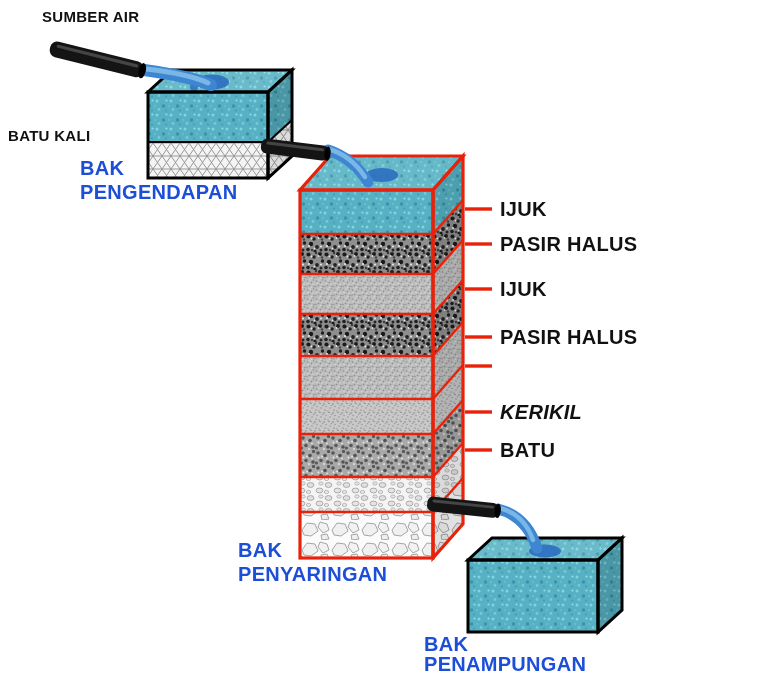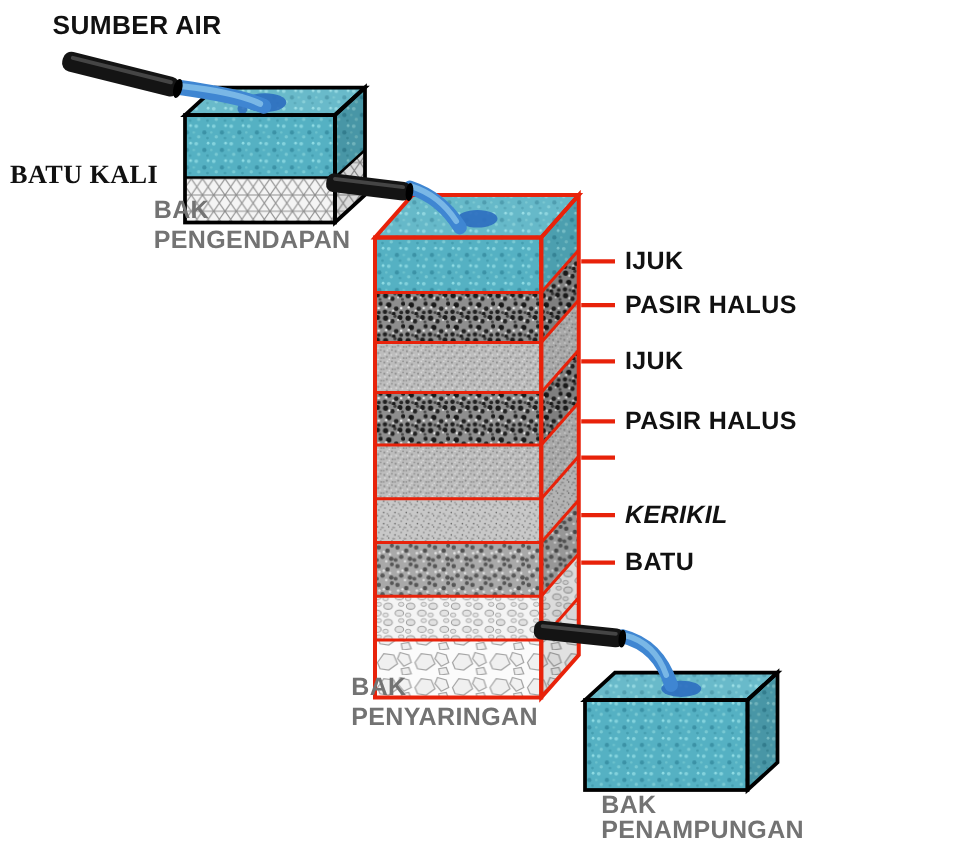--- a/index.html
+++ b/index.html
@@ -5,23 +5,23 @@
   html,body{margin:0;padding:0;background:#fff;}
   .stage{
     position:relative;width:768px;height:674px;background:#ffffff;overflow:hidden;
     font-family:"Liberation Sans",sans-serif;
   }
   .stage svg{position:absolute;left:0;top:0;}
   .lbl{
     position:absolute;font-weight:700;color:#111111;white-space:nowrap;
     letter-spacing:.3px;line-height:1.2;
   }
-  .lbl.red{color:#737373;margin-left:43px;}
+  .lbl.red{color:#1d4ed8;}
   .lbl.wrap{white-space:normal;}
-  .fs21{font-size:21px;}
+  .fs21{font-size:15px;}
   .fs20{font-size:20px;}
   .fs13{font-size:13px;line-height:16px;letter-spacing:.2px;}
 </style>
 </head>
 <body>
 
 <div class="stage">
 
 <svg width="768" height="674" viewBox="0 0 768 674">
   <defs>
@@ -223,26 +223,26 @@
   <path d="M498 509 C 518 514 530 527 537 548" fill="none" stroke="#3f86d2" stroke-width="11" stroke-linecap="round"></path>
   <path d="M499 508 C 516 512 527 523 533 540" fill="none" stroke="#79b7e6" stroke-width="4.5" stroke-linecap="round"></path>
   <g transform="translate(428,496) rotate(6)">
     <rect x="0" y="0" width="72" height="15" rx="6" fill="#141414"></rect>
     <rect x="5" y="2.8" width="62" height="3" rx="1.5" fill="#4a4a4a" opacity="0.9"></rect>
     <ellipse cx="71" cy="7.5" rx="3" ry="7.2" fill="#000000"></ellipse>
   </g>
 </svg>
 
 <div class="lbl fs21" style="left:42px;top:8px;">SUMBER AIR</div>
-<div class="lbl fs21" style="left:8px;top:127px;font-family:Liberation Serif, serif;">BATU KALI</div>
+<div class="lbl fs21" style="left:8px;top:127px;">BATU KALI</div>
 <div class="lbl red wrap fs20" style="left:80px;top:156px;width:160px;">BAK PENGENDAPAN</div>
 
 <div class="lbl fs20" style="left:500px;top:197px;">IJUK</div>
 <div class="lbl fs20" style="left:500px;top:232px;">PASIR HALUS</div>
 <div class="lbl fs20" style="left:500px;top:277px;">IJUK</div>
 <div class="lbl fs20" style="left:500px;top:325px;">PASIR HALUS</div>
 <div class="lbl fs20" style="left:500px;top:400px;font-style:italic;">KERIKIL</div>
 <div class="lbl fs20" style="left:500px;top:438px;">BATU</div>
 
 <div class="lbl red wrap fs20" style="left:238px;top:538px;width:150px;">BAK PENYARINGAN</div>
-<div class="lbl red wrap fs20" style="left:438px;top:634px;width:170px;line-height:20px;">BAK PENAMPUNGAN</div>
+<div class="lbl red wrap fs20" style="left:424px;top:634px;width:170px;line-height:20px;">BAK PENAMPUNGAN</div>
 
 </div>
 
 </body></html>

